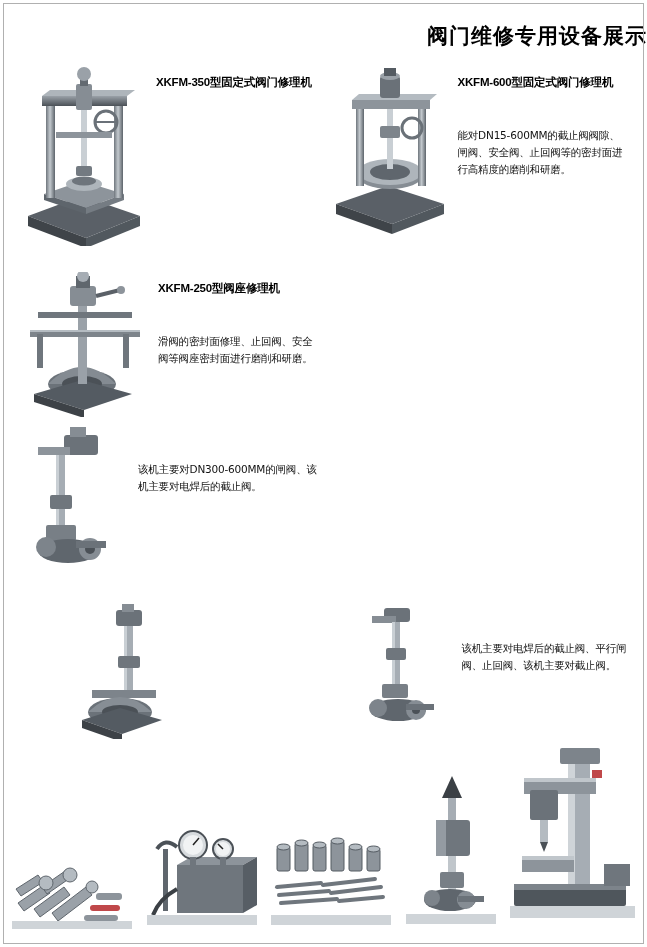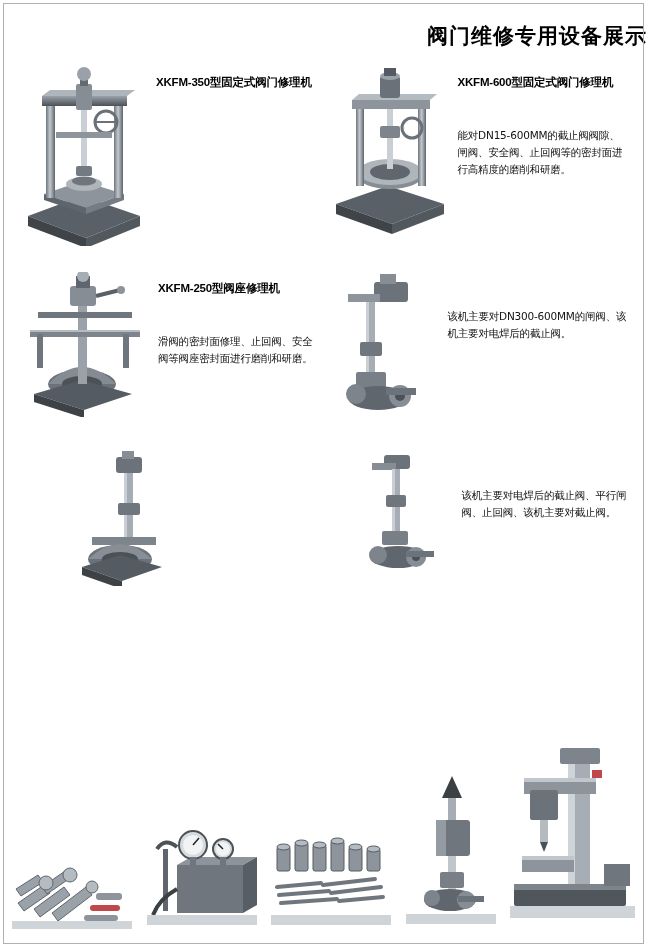--- a/index.html
+++ b/index.html
@@ -184,21 +184,21 @@
           <circle cx="82" cy="62" r="10" fill="none" stroke="#6a7178" stroke-width="3"></circle>
         </svg>
       </div>
       <div class="ptext">
         <div class="pname">XKFM-600型固定式阀门修理机</div>
         <div class="pdesc">能对DN15-600MM的截止阀阀隙、闸阀、安全阀、止回阀等的密封面进行高精度的磨削和研磨。</div>
       </div>
     </div>
   </div>
 
-  <div class="prow" style="margin-top:18px;">
+  <div class="prow" style="margin-top:18px;flex-direction:column;">
 
     <div class="pcell">
       <div class="pic">
         <svg class="art" width="130" height="145" viewBox="0 0 130 145">
 
           <ellipse cx="62" cy="112" rx="34" ry="14" fill="#6b7279"></ellipse>
           <path d="M28 112 q34 -34 68 0 z" fill="#848b92"></path>
           <ellipse cx="62" cy="112" rx="20" ry="8" fill="#4b5157"></ellipse>
 
           <polygon points="14,122 62,108 112,122 64,138" fill="#545b62"></polygon>

